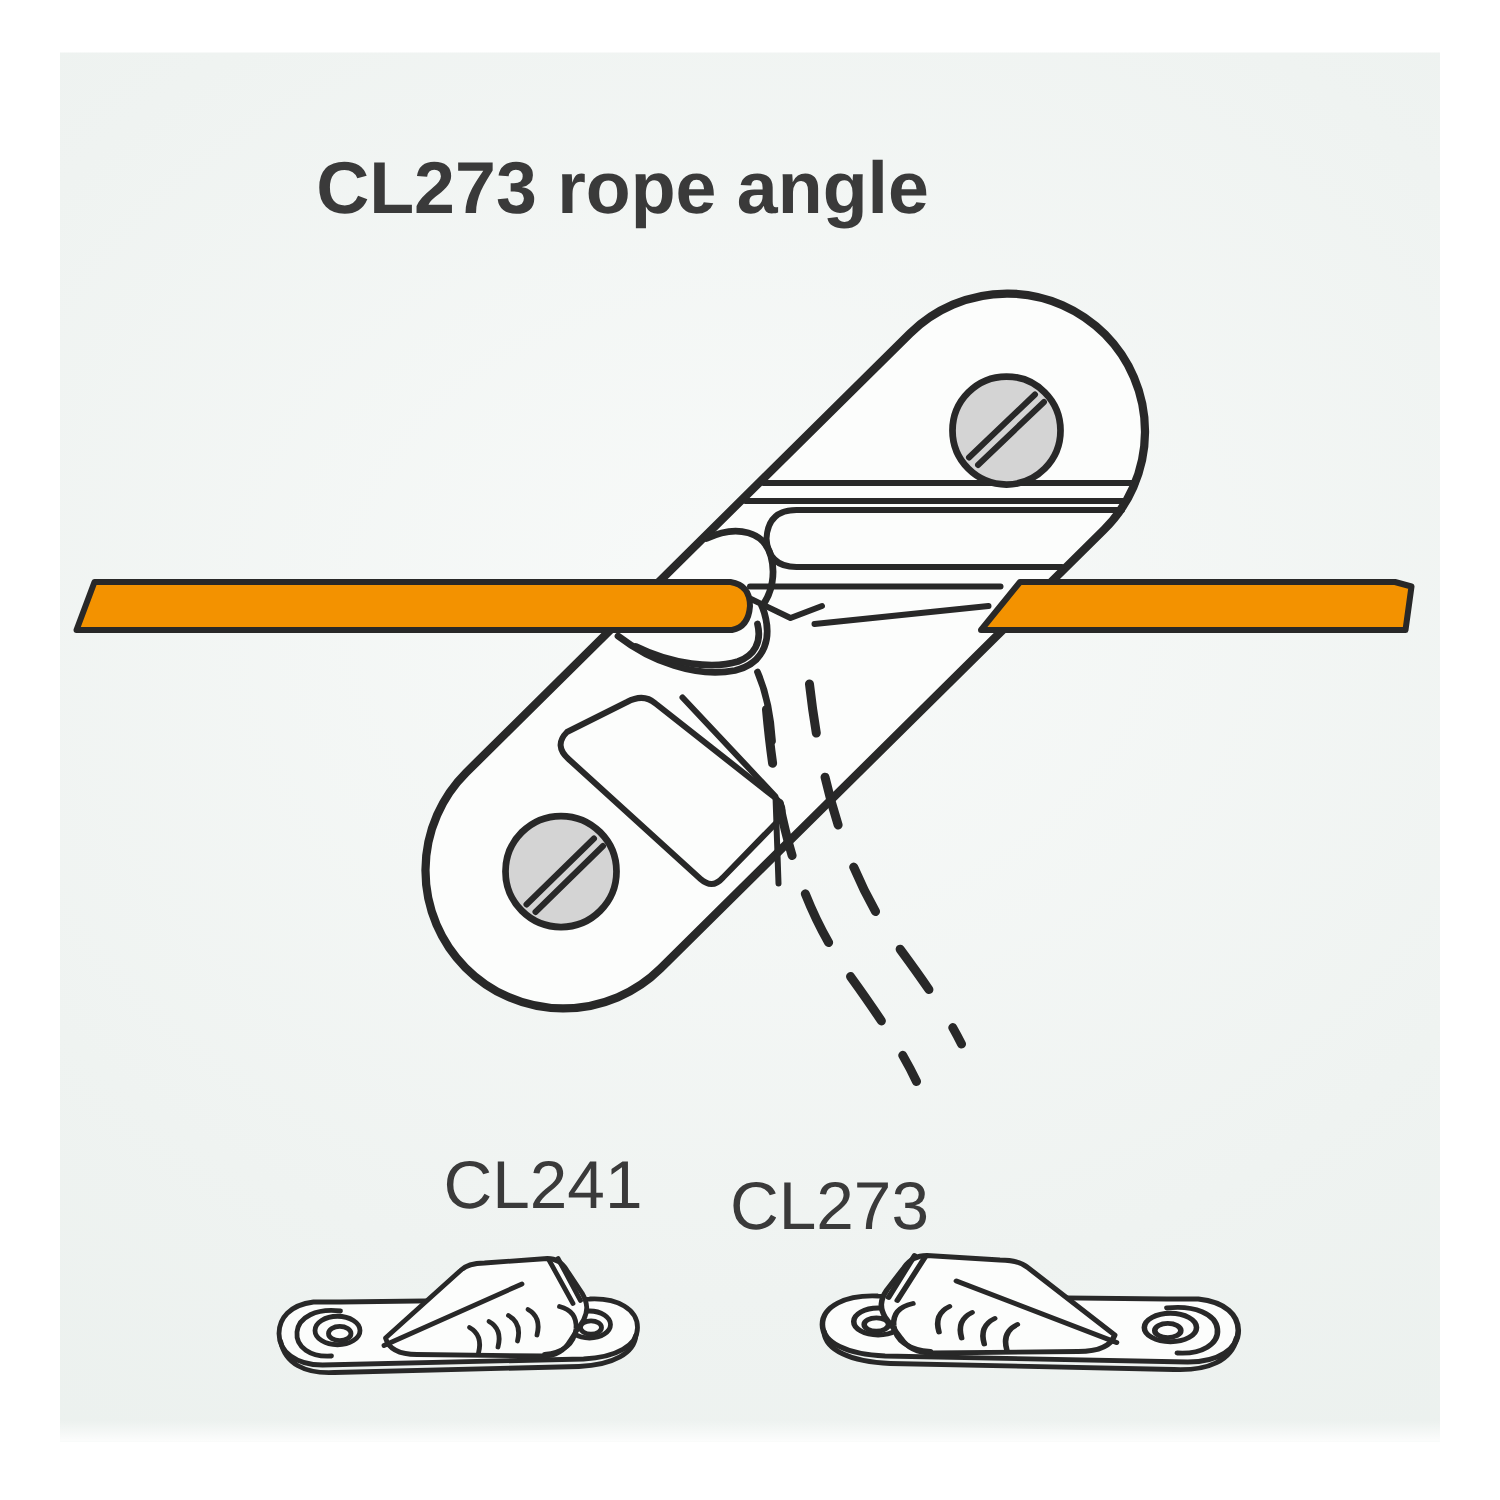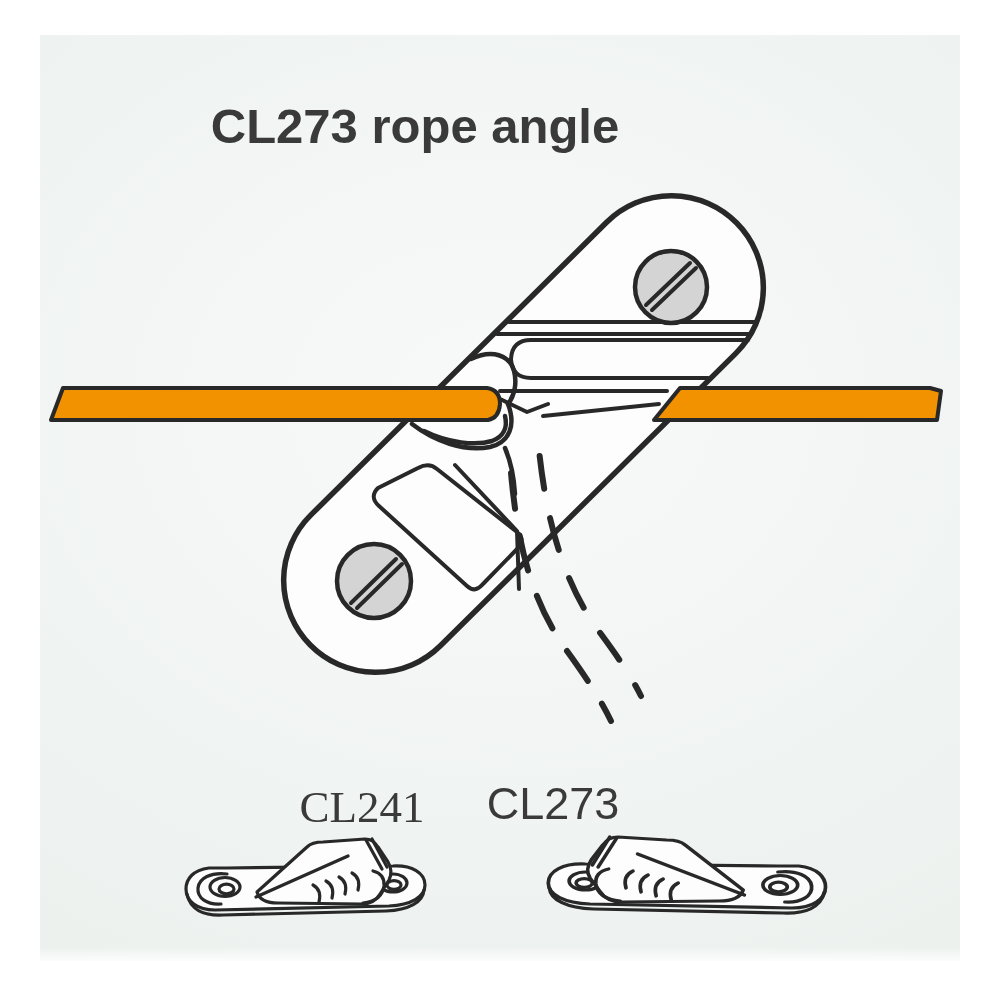--- a/index.html
+++ b/index.html
@@ -17,21 +17,21 @@
     background:linear-gradient(to bottom, rgba(255,255,255,0), rgba(255,255,255,.85));
   }
   .title{
     position:absolute;left:0;top:98px;width:830px;text-align:center;
     font-size:49px;font-weight:700;letter-spacing:0px;color:var(--text,#3a3a3a);
   }
   .mini-label{
     position:absolute;width:260px;text-align:center;
     font-size:45px;font-weight:400;color:var(--text,#3a3a3a);
   }
-  #label-cl241{left:232px;top:781px;font-family:Liberation Serif, serif;}
+  #label-cl241{left:232px;top:764px;}
   #label-cl273{left:423px;top:778px;}
   svg{position:absolute;left:0;top:0;}
   .ln{fill:none;stroke:var(--line,#282828);stroke-linecap:round;stroke-linejoin:round;}
   .w-body{stroke-width:5.5;}
   .w-det{stroke-width:4;}
   .w-hook{stroke-width:4.5;}
   .w-mini{stroke-width:3.2;}
   .fill-body{fill:#fcfdfc;}
   .screw{fill:var(--screw-fill,#d4d4d4);stroke:var(--line,#282828);stroke-width:4.5;}
   .rope{fill:var(--rope,#f39200);stroke:var(--line,#282828);stroke-width:4;stroke-linejoin:round;}

